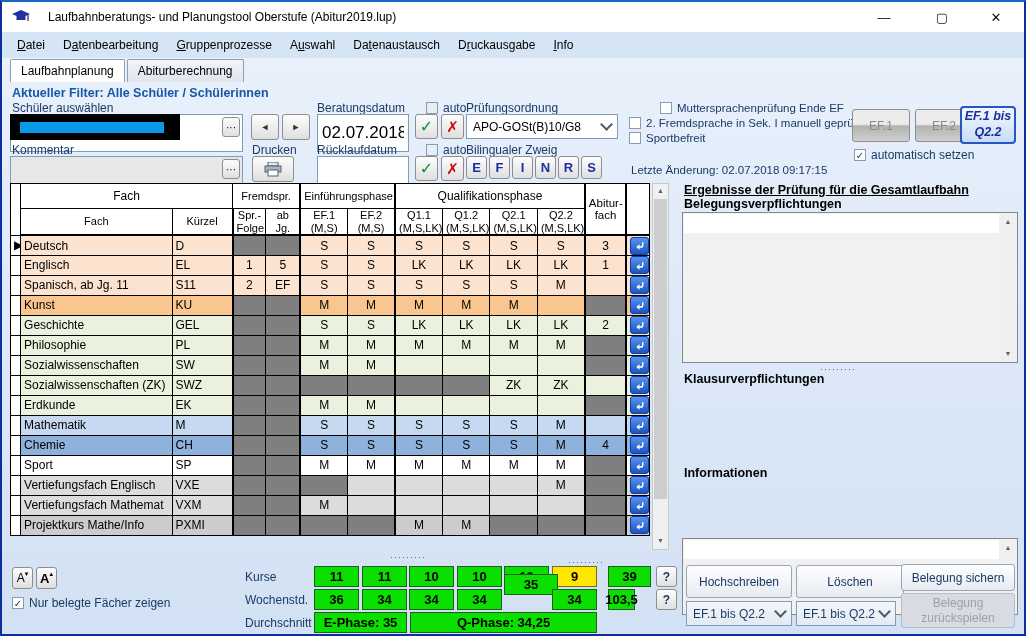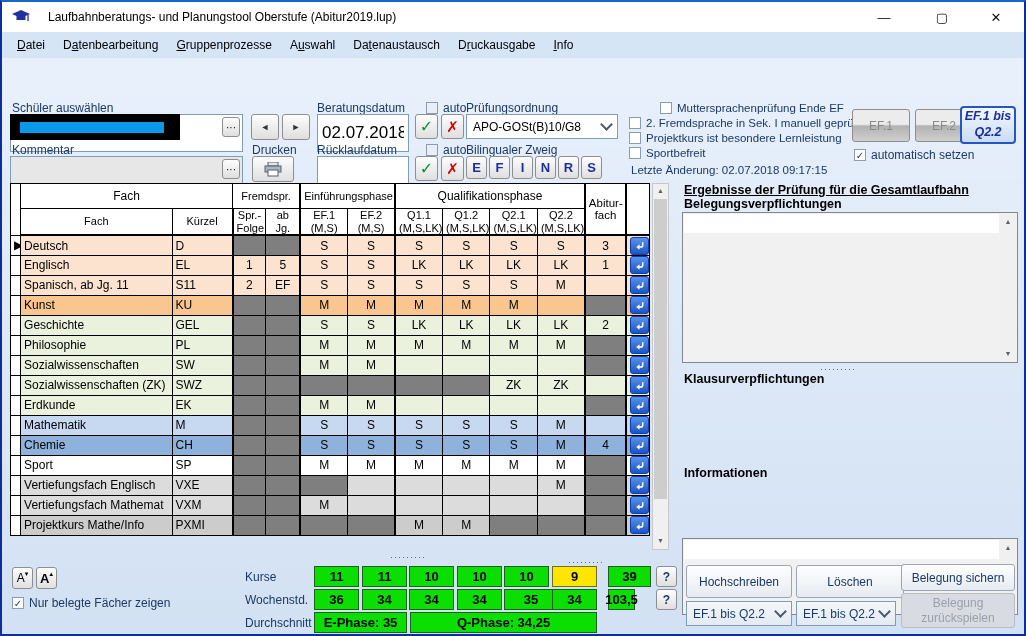--- a/index.html
+++ b/index.html
@@ -92,21 +92,26 @@
   <div id="menubar" class="abs">
       <span class="menu-item"><span></span><u>D</u><span>atei</span></span>
       <span class="menu-item"><span>D</span><u>a</u><span>tenbearbeitung</span></span>
       <span class="menu-item"><span></span><u>G</u><span>ruppenprozesse</span></span>
       <span class="menu-item"><span>A</span><u>u</u><span>swahl</span></span>
       <span class="menu-item"><span>Da</span><u>t</u><span>enaustausch</span></span>
       <span class="menu-item"><span>D</span><u>r</u><span>uckausgabe</span></span>
       <span class="menu-item"><span></span><u>I</u><span>nfo</span></span>
     </div>
 
-
+  <div class="abs" style="left:8px;top:57px;display:flex;gap:2px;">
+    <div class="tab active">Laufbahnplanung</div>
+    <div class="tab inactive">Abiturberechnung</div>
+  </div>
+
+  <div class="abs" style="left:10px;top:84px;font-weight:bold;color:#1857a8;font-size:12.5px">Aktueller Filter: Alle Schüler / Schülerinnen</div>
 
   <div class="abs navy" style="left:10px;top:99px">Schüler auswählen</div>
   <div class="field abs" style="left:8px;top:112px;width:233px;height:26px"></div>
   <div class="btn abs" style="left:220px;top:115px;width:18px;height:20px;font-size:10px">···</div>
   <div class="abs" style="left:8px;top:112px;width:170px;height:26px;background:#000">
     <div class="abs" style="left:10px;top:8px;width:144px;height:11px;background:#0a99e8"></div>
   </div>
   <div class="btn abs" style="left:249px;top:112px;width:28px;height:26px;font-size:9px;color:#333">◄</div>
   <div class="btn abs" style="left:280px;top:112px;width:28px;height:26px;font-size:9px;color:#333">►</div>
 
@@ -164,24 +169,20 @@
     </div>
 
   <div class="abs" style="left:627px;top:100px">
       <div class="cbrow" style="margin-bottom: 3px; font-size: 11.5px; margin-left: 31px;">
         <span class="cb"></span>
         <span class="navy">Muttersprachenprüfung Ende EF</span>
       </div>
       <div class="cbrow" style="margin-bottom: 3px; font-size: 11.5px;">
         <span class="cb"></span>
         <span class="navy">2. Fremdsprache in Sek. I manuell geprüft</span>
-      </div>
-      <div class="cbrow" style="margin-bottom: 3px; font-size: 11.5px;">
-        <span class="cb"></span>
-        <span class="navy">Projektkurs ist besondere Lernleistung</span>
       </div>
       <div class="cbrow" style="margin-bottom: 3px; font-size: 11.5px;">
         <span class="cb"></span>
         <span class="navy">Sportbefreit</span>
       </div>
     </div>
   <div class="abs navy" style="left:629px;top:162px;font-size:11.5px">Letzte Änderung:  02.07.2018 09:17:15</div>
 
   <div class="btn abs" style="left:850px;top:107px;width:58px;height:33px;color:#8a8a8a;
        background:linear-gradient(#ececec 46%,#b2b2b2 52%,#cfcfcf)">EF.1</div>
@@ -628,21 +629,21 @@
       <div class="numbox" style="left: 360px; top: 564px; width: 45px;">11</div>
       <div class="numbox" style="left: 407px; top: 564px; width: 45px;">10</div>
       <div class="numbox" style="left: 455px; top: 564px; width: 45px;">10</div>
       <div class="numbox" style="left: 502px; top: 564px; width: 45px;">10</div>
       <div class="numbox yellow" style="left: 550px; top: 564px; width: 45px;">9</div>
       <div class="numbox" style="left: 606px; top: 564px; width: 43px;">39</div>
       <div class="numbox" style="left: 312px; top: 587px; width: 45px;">36</div>
       <div class="numbox" style="left: 360px; top: 587px; width: 45px;">34</div>
       <div class="numbox" style="left: 407px; top: 587px; width: 45px;">34</div>
       <div class="numbox" style="left: 455px; top: 587px; width: 45px;">34</div>
-      <div class="numbox" style="left: 502px; top: 587px; width: 54px;">35</div>
+      <div class="numbox" style="left: 502px; top: 572px; width: 54px;">35</div>
       <div class="numbox" style="left: 550px; top: 587px; width: 45px;">34</div>
       <div class="numbox" style="left: 606px; top: 587px; width: 27px;">103,5</div>
       <div class="numbox" style="left: 312px; top: 610px; width: 93px;">E-Phase: 35</div>
       <div class="numbox" style="left: 408px; top: 610px; width: 187px;">Q-Phase: 34,25</div>
     </div>
   <div class="btn abs" style="left:654px;top:564px;width:21px;height:21px;color:#1b3a66;font-weight:bold">?</div>
   <div class="btn abs" style="left:654px;top:587px;width:21px;height:21px;color:#1b3a66;font-weight:bold">?</div>
 
   <div class="bigbtn abs" style="left:684px;top:563px;width:106px;height:33px">Hochschreiben</div>
   <div class="combo abs" style="left:684px;top:599px;width:106px;height:25px;background:linear-gradient(#f4f7fb,#e3eaf3);color:#1b3a66">

